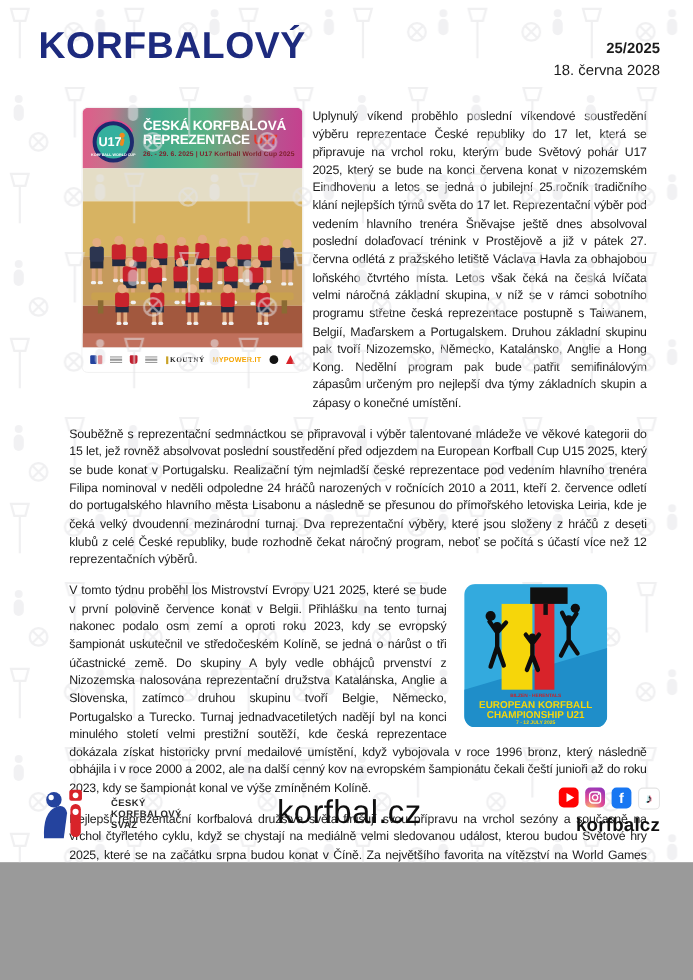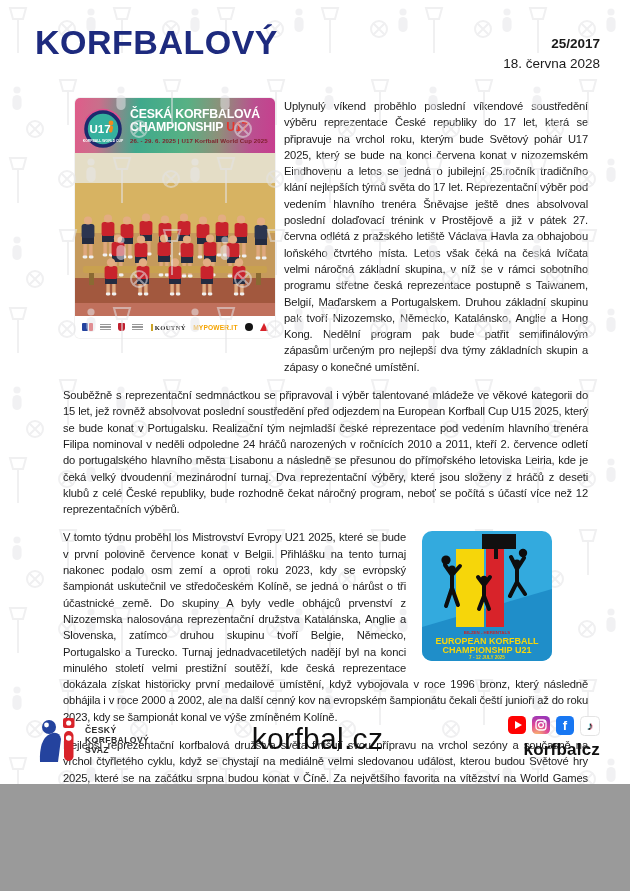--- a/index.html
+++ b/index.html
@@ -44,21 +44,21 @@
     color:#222;border-left:2px solid #c9a227;padding-left:2px;letter-spacing:.4px;}
   .sp-mypower{font-size:6.6px;font-weight:bold;color:#f5a400;letter-spacing:.2px;}
   .sp-ball{width:8px;height:8px;border-radius:50%;background:#141414;display:block;}
   .sp-tri{width:0;height:0;border-left:4.5px solid transparent;border-right:4.5px solid transparent;
     border-bottom:8px solid #d8232a;display:block;}
   
   .u21wrap{float:right;width:130px;height:134px;margin:2px 36px 8px 16px;}
   .poster21{width:130px;height:130px;border-radius:10px;overflow:hidden;display:block;}
   
   .footer{position:absolute;left:35px;right:30px;bottom:14px;height:56px;}
-  .org{position:absolute;left:0;top:3px;display:flex;align-items:center;gap:8px;}
+  .org{position:absolute;left:0;top:3px;display:flex;align-items:center;gap:24px;}
   .org-text{font-size:8.6px;font-weight:bold;line-height:10px;color:#2b2b2b;letter-spacing:.4px;}
   .site{position:absolute;left:50%;top:8px;transform:translateX(-50%);
     font-size:30px;font-weight:normal;color:#101010;letter-spacing:.3px;}
   .social{position:absolute;right:0;top:2px;text-align:center;}
   .icons{display:flex;gap:6px;justify-content:center;}
   .sicon{width:18px;height:18px;border-radius:4.5px;display:flex;align-items:center;
     justify-content:center;font-size:9px;color:#fff;cursor:pointer;}
   .yt{background:#ff0202;}
   .yt .tri{width:0;height:0;border-top:4px solid transparent;border-bottom:4px solid transparent;
     border-left:7px solid #fff;margin-left:2px;}
@@ -97,39 +97,39 @@
       </pattern>
     </defs>
     <rect width="630" height="891" fill="url(#wmp)" opacity="0.55"></rect>
   </svg>
 
   <div class="header">
     <h1 class="title">
       <span>KORFBALOVÝ</span><br>
     </h1>
     <div class="meta">
-      <div class="issue">25/2017</div>
+      <div class="issue">25/2025</div>
       <div>18. června 2028</div>
     </div>
   </div>
 
   <div class="section1">
     <div class="poster17">
       <div class="p17-head">
         <svg class="p17-badge" width="46" height="46" viewBox="0 0 46 46">
           <path d="M5,16 A21,21 0 0 1 41,16 L35,20 A14,14 0 0 0 11,20 Z" fill="#e0518d"></path>
           <circle cx="23" cy="26" r="17" fill="#35b09e" stroke="#1d2a6e" stroke-width="3.6"></circle>
           <circle cx="31" cy="20" r="2.4" fill="#f08a1e"></circle>
           <rect x="29.4" y="22.6" width="3.4" height="7" rx="1.6" fill="#f08a1e" transform="rotate(12 31 26)"></rect>
           <text x="20" y="30" font-size="11.5" font-weight="bold" fill="#ffffff" text-anchor="middle" font-family="Liberation Sans, DejaVu Sans, sans-serif">U17</text>
           <text x="23" y="38.5" font-size="3.4" font-weight="bold" fill="#ffffff" text-anchor="middle" font-family="Liberation Sans, DejaVu Sans, sans-serif">KORFBALL WORLD CUP</text>
         </svg>
         <div class="p17-titles">
           <div class="p17-t1">ČESKÁ KORFBALOVÁ</div>
-          <div class="p17-t1"><span>CHAMPIONSHIP</span> <span class="p17-accent">U17</span></div>
+          <div class="p17-t1"><span>REPREZENTACE</span> <span class="p17-accent">U17</span></div>
           <div class="p17-sub">26. - 29. 6. 2025 | U17 Korfball World Cup 2025</div>
         </div>
       </div>
 
       <svg class="p17-photo" viewBox="0 0 200 163" preserveAspectRatio="none">
         <defs>
           <g id="plstand">
             <rect x="-4.6" y="-2" width="3.4" height="13" fill="#dfa87e"></rect>
             <rect x="1.2" y="-2" width="3.4" height="13" fill="#dfa87e"></rect>
             <rect x="-5.4" y="10.5" width="4.8" height="3" rx="1.4" fill="#f0f0f0"></rect>

